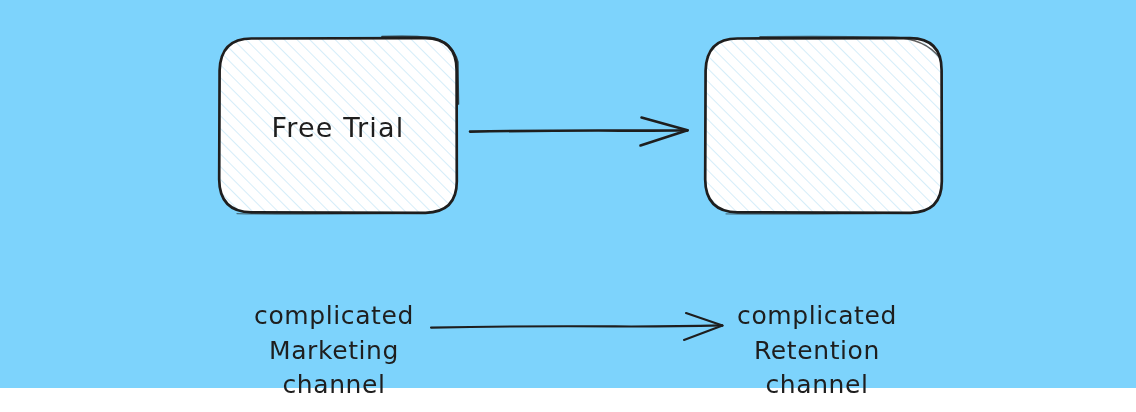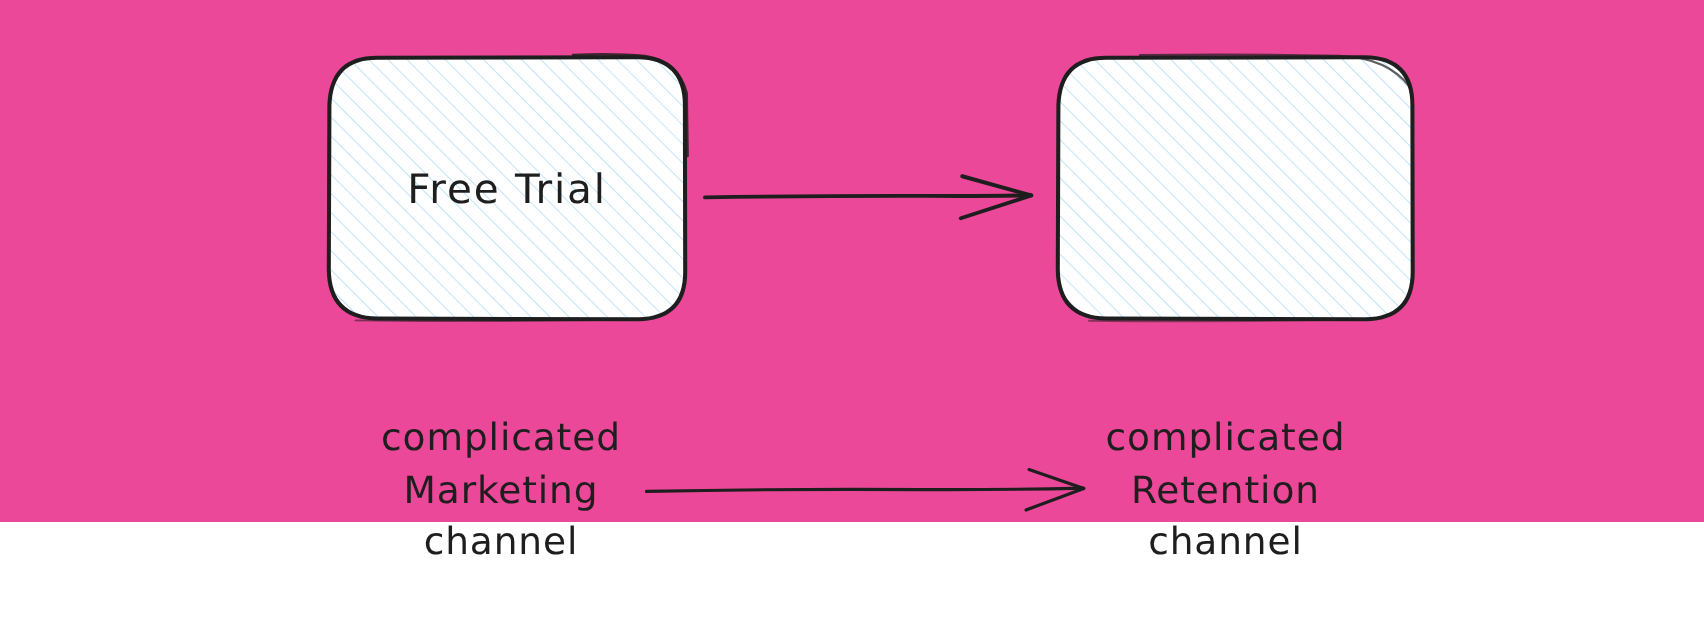--- a/index.html
+++ b/index.html
@@ -10,22 +10,22 @@
   }
   body {
     width: 1136px;
     height: 412px;
     overflow: hidden;
     font-family: "DejaVu Sans", sans-serif;
   }
   #canvas {
     position: relative;
     width: 1136px;
-    height: 348px;
-    background: #ec4899;
+    height: 388px;
+    background: #7dd3fc;
   }
   #scene {
     position: absolute;
     top: 0;
     left: 0;
     width: 1136px;
     height: 412px;
   }
   .node-label {
     position: absolute;
@@ -44,20 +44,21 @@
     font-family: "DejaVu Sans", sans-serif;
     font-size: 25px;
     font-weight: 400;
     color: #1e1e1e;
     letter-spacing: 0.6px;
     line-height: 1.38;
     text-align: center;
     transform: translate(-50%, 0);
     white-space: pre-line;
     pointer-events: none;
+    margin-top: 24px;
   }
 </style>
 </head>
 <body>
 
 <div id="canvas">
 
   <svg id="scene" viewBox="0 0 1136 412" xmlns="http://www.w3.org/2000/svg">
 
     <defs>

